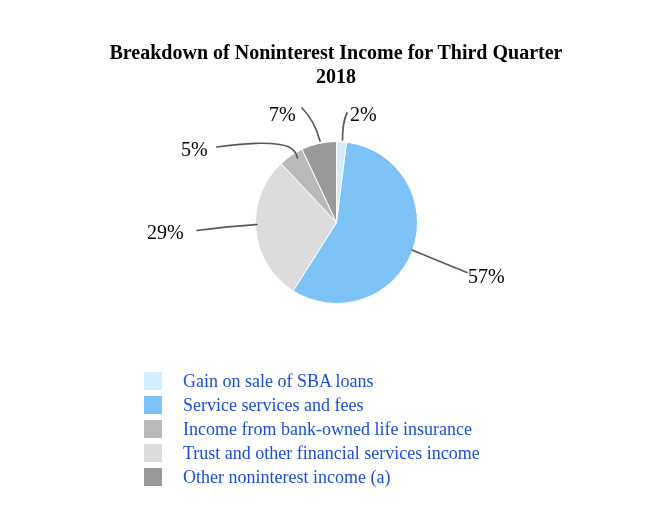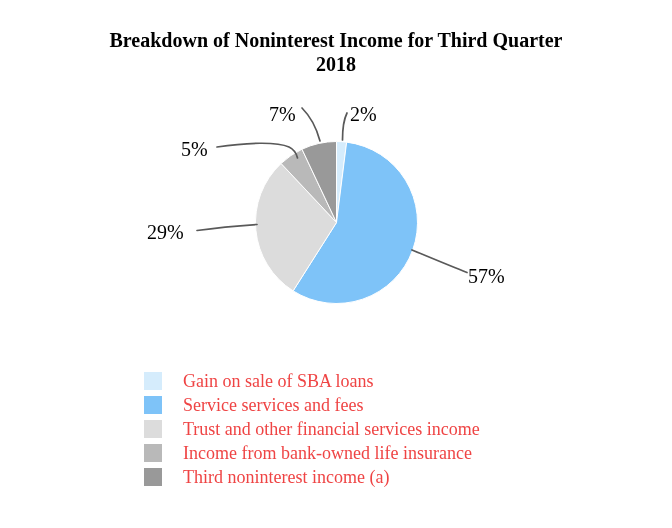--- a/index.html
+++ b/index.html
@@ -3,29 +3,29 @@
 <meta charset="utf-8">
 <style>
   html,body{margin:0;padding:0;}
   body{
     width:672px;height:528px;background:#ffffff;
     font-family:"Liberation Serif", serif;
     position:relative;overflow:hidden;
   }
   .canvas{position:relative;width:672px;height:528px;background:#ffffff;}
   .title{
-    position:absolute;top:28px;left:0;width:672px;
+    position:absolute;top:40px;left:0;width:672px;
     text-align:center;font-weight:bold;font-size:20px;line-height:24px;color:#000000;
   }
   #pie-svg{position:absolute;left:0;top:0;}
   .pct{font-family:"Liberation Serif", serif;font-size:20px;fill:#000000;}
   .legend{position:absolute;left:144px;top:369px;}
   .lrow{display:flex;align-items:center;height:24px;}
   .sw{width:18px;height:18px;margin-right:21px;flex:none;}
-  .ltext{font-size:18px;line-height:24px;color:#ef4444;white-space:nowrap;}
+  .ltext{font-size:18px;line-height:24px;color:#1d4ed8;white-space:nowrap;}
 </style>
 </head>
 <body>
 
 <div class="canvas">
 
   <div class="title">
     <div>Breakdown of Noninterest Income for Third Quarter</div>
     <div>2018</div>
   </div>
@@ -51,26 +51,26 @@
   <div class="legend" id="legend">
       <div class="lrow">
         <span class="sw" style="background: rgb(213, 236, 252);"></span>
         <span class="ltext">Gain on sale of SBA loans</span>
       </div>
       <div class="lrow">
         <span class="sw" style="background: rgb(126, 195, 248);"></span>
         <span class="ltext">Service services and fees</span>
       </div>
       <div class="lrow">
+        <span class="sw" style="background: rgb(185, 185, 185);"></span>
+        <span class="ltext">Income from bank-owned life insurance</span>
+      </div>
+      <div class="lrow">
         <span class="sw" style="background: rgb(220, 220, 220);"></span>
         <span class="ltext">Trust and other financial services income</span>
       </div>
       <div class="lrow">
-        <span class="sw" style="background: rgb(185, 185, 185);"></span>
-        <span class="ltext">Income from bank-owned life insurance</span>
-      </div>
-      <div class="lrow">
         <span class="sw" style="background: rgb(153, 153, 153);"></span>
-        <span class="ltext">Third noninterest income (a)</span>
+        <span class="ltext">Other noninterest income (a)</span>
       </div>
     </div>
 
 </div>
 
 </body></html>

